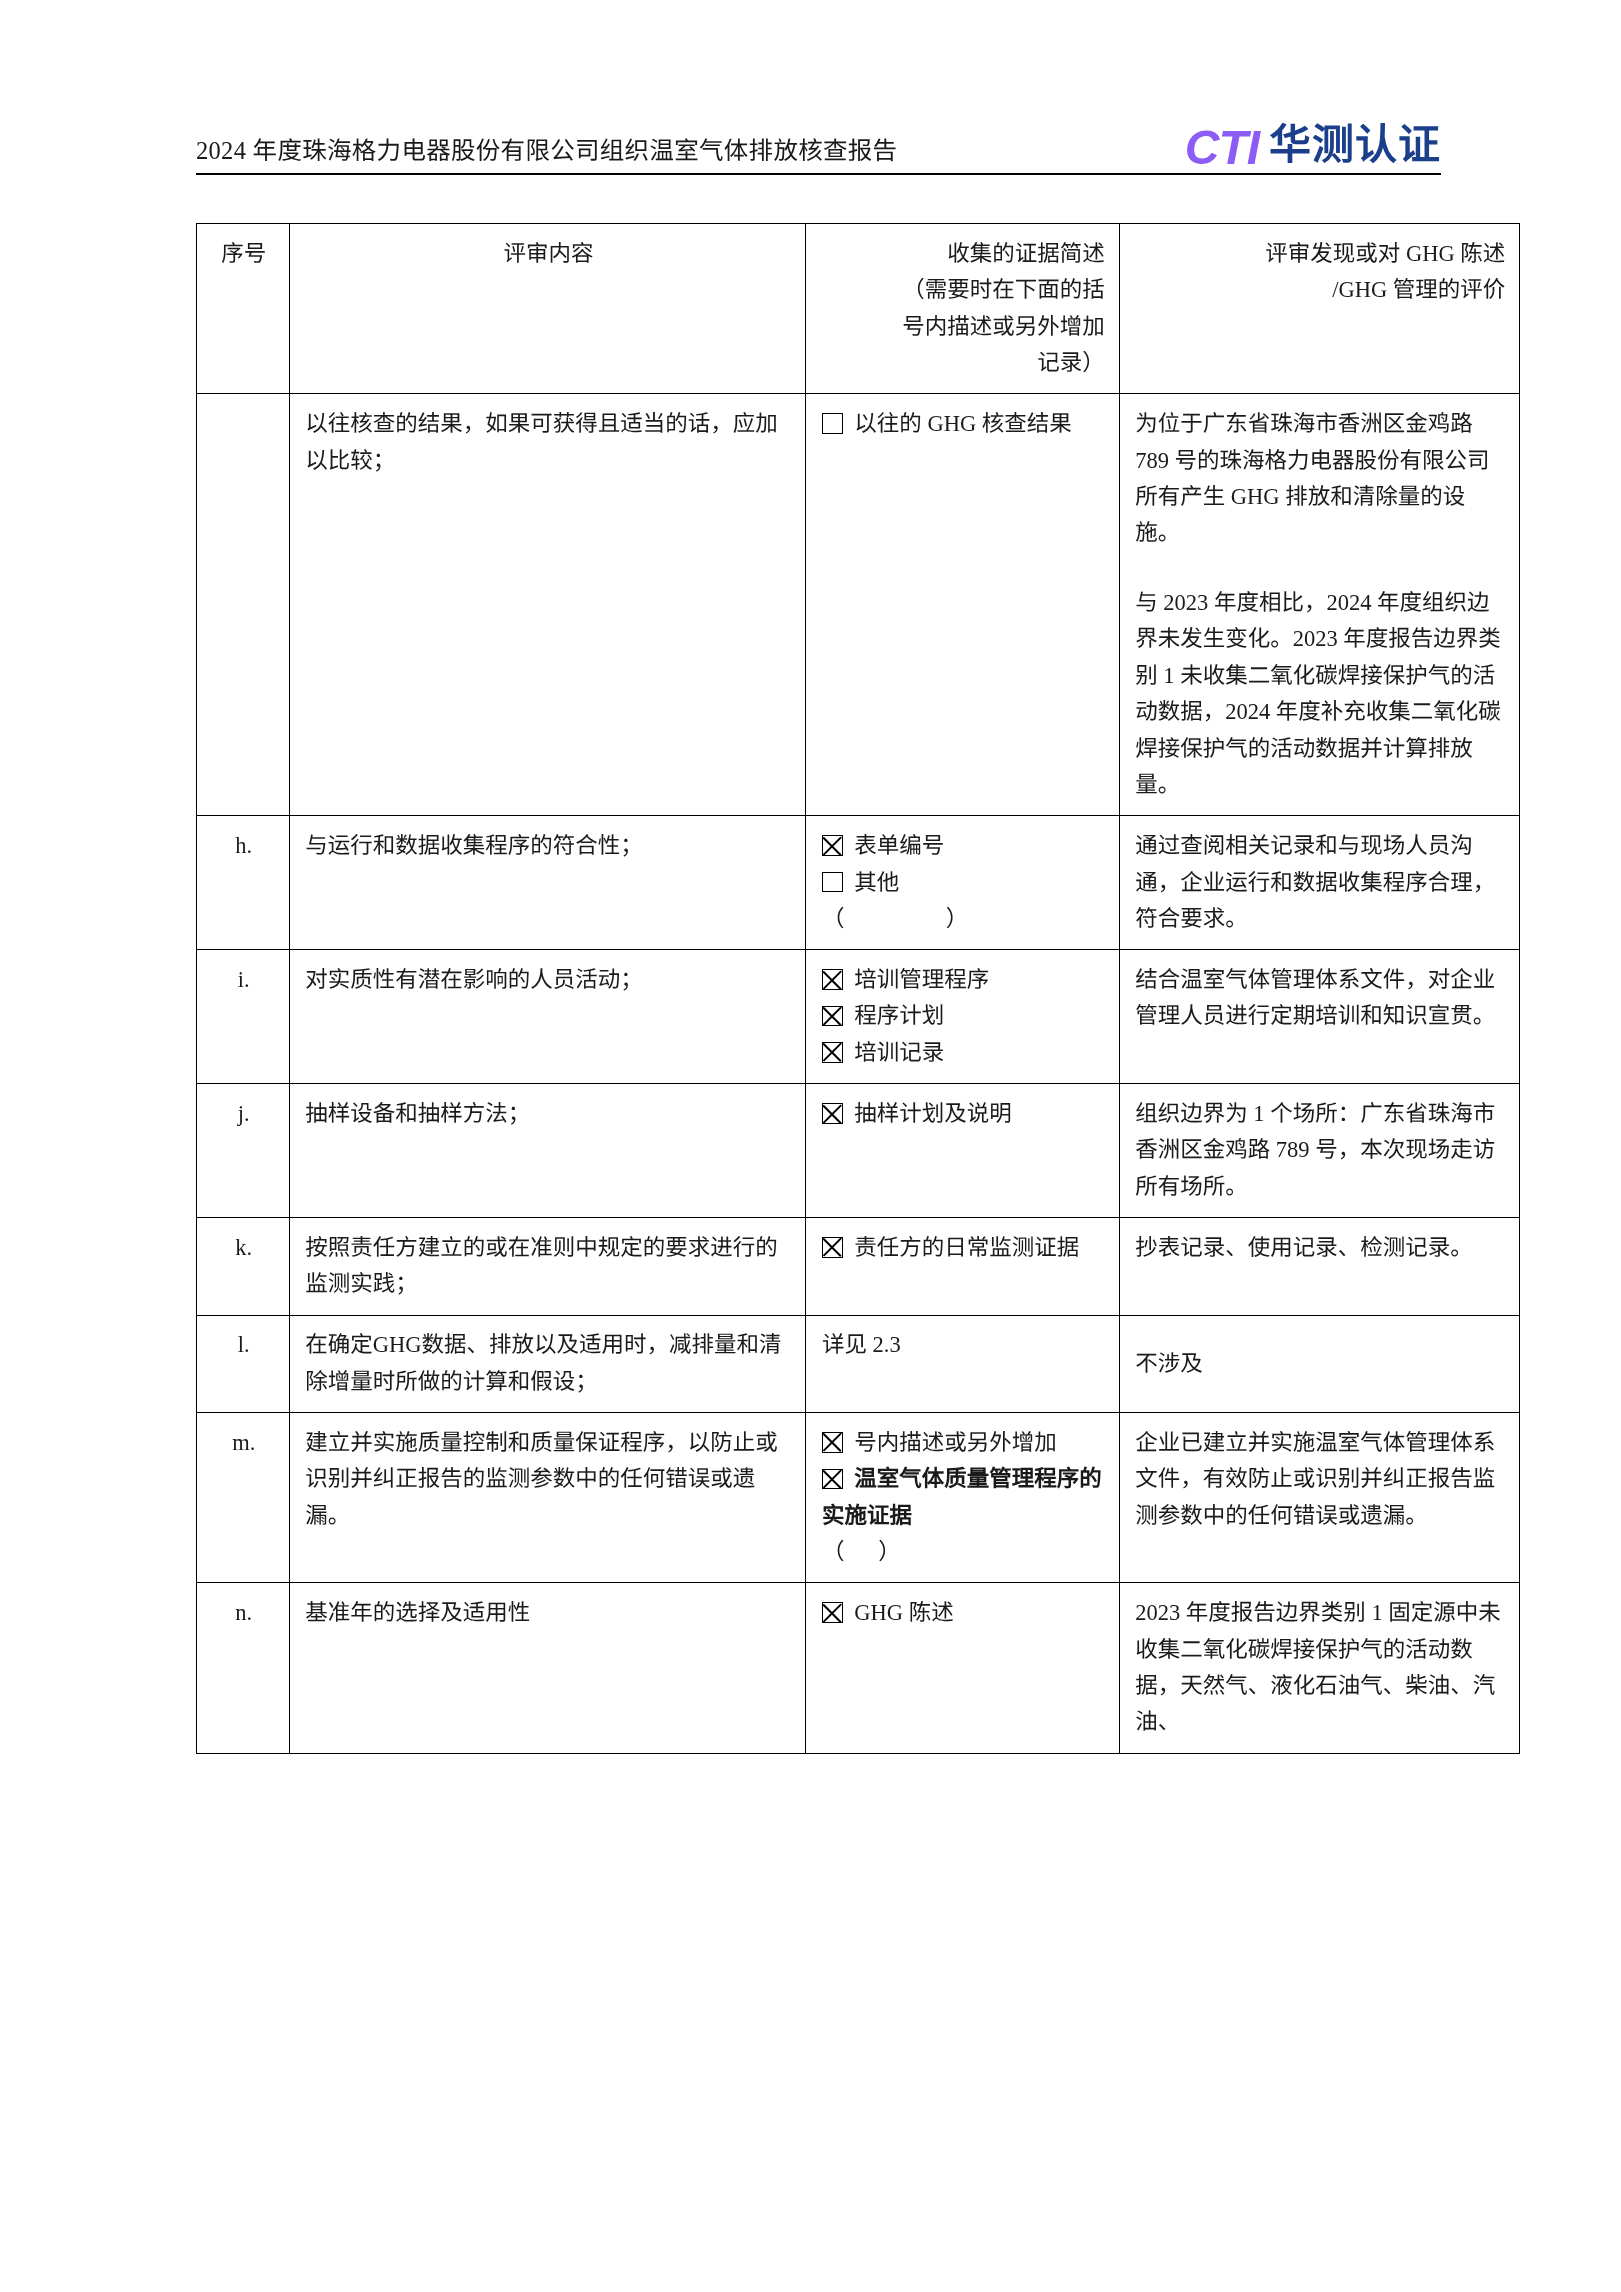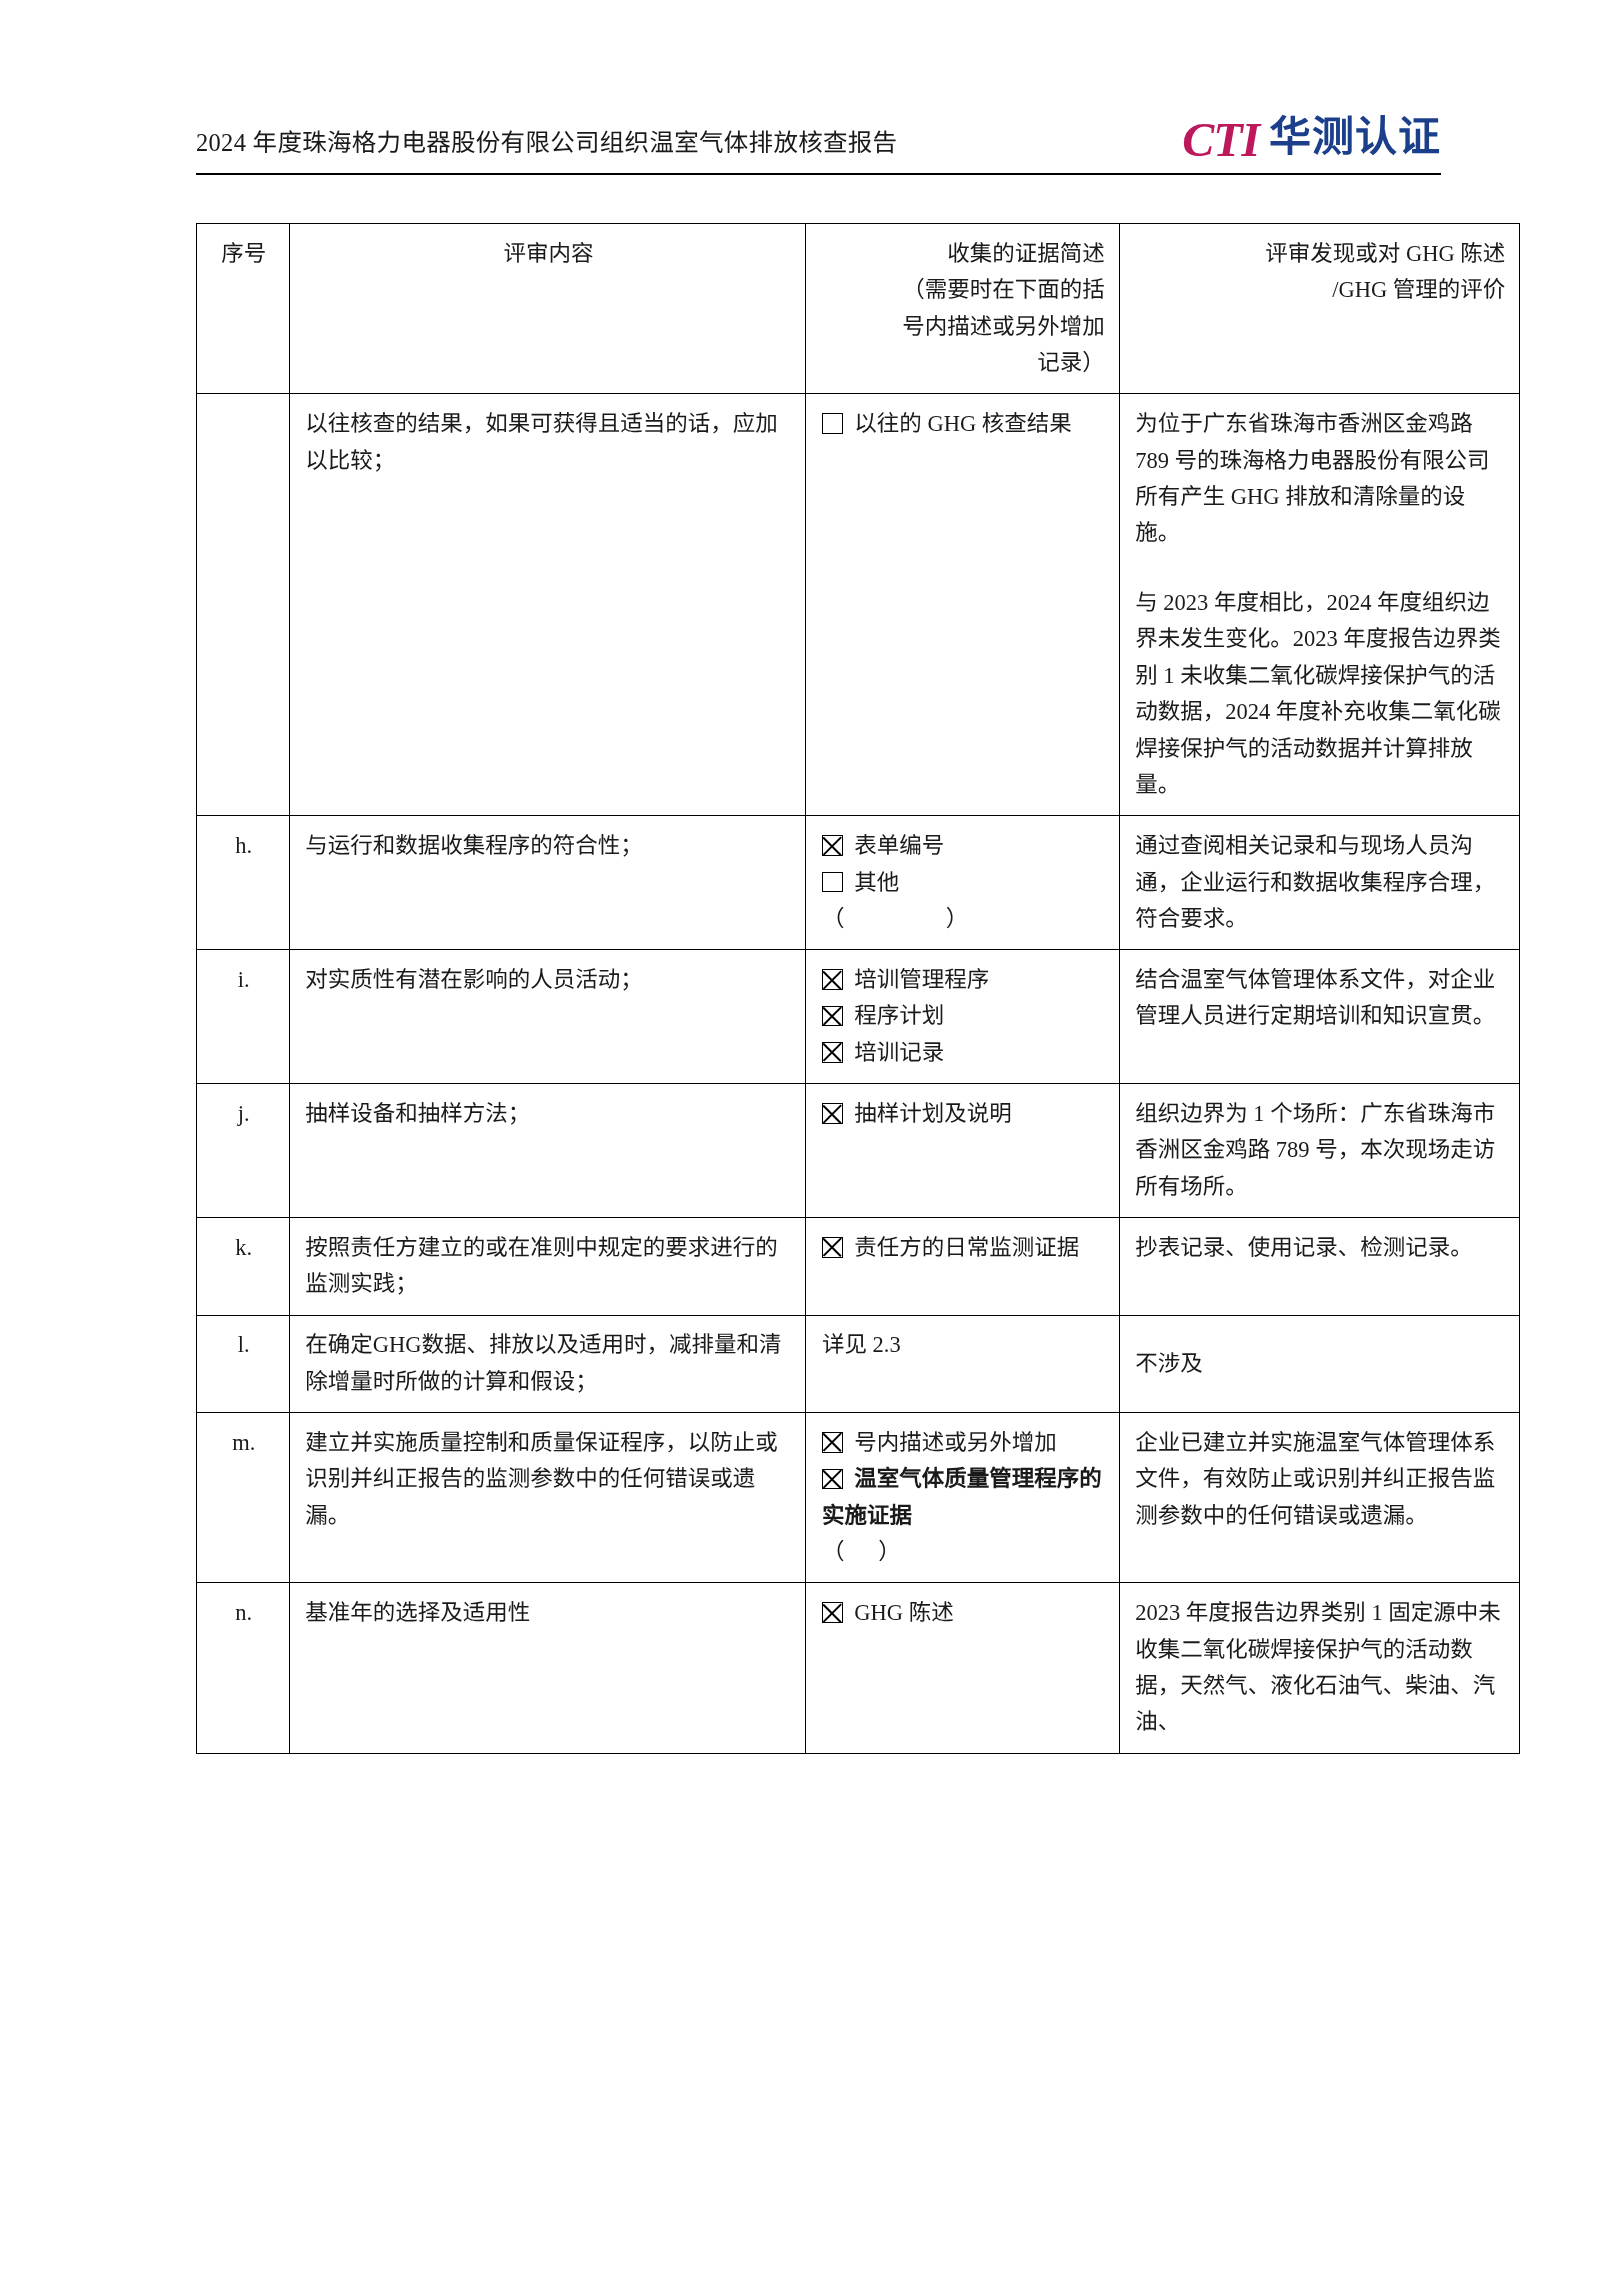--- a/index.html
+++ b/index.html
@@ -15,47 +15,47 @@
     font-family: "Liberation Serif", "DejaVu Serif", serif;
     color: #1a1a1a;
     box-sizing: border-box;
     overflow: hidden;
   }
 
   
   .header {
     position: absolute;
     left: 196px;
-    top: 92px;
+    top: 100px;
     width: 1245px;
     height: 76px;
     display: flex;
     align-items: flex-end;
     justify-content: space-between;
   }
   .header-title {
     font-size: 24.5px;
     line-height: 1.4;
     letter-spacing: 0.3px;
     white-space: nowrap;
     padding-bottom: 7.8px;
   }
   .logo {
     display: flex;
     align-items: center;
     gap: 9.8px;
     padding-bottom: 3.9px;
   }
   .logo-cti {
-    font-family: Liberation Serif, serif;
+    font-family: Liberation Sans, sans-serif;
     font-weight: bold;
     font-style: italic;
     font-size: 48px;
     line-height: 1;
-    color: #be185d;
+    color: #8b5cf6;
     letter-spacing: -1px;
   }
   .logo-cn {
     font-family: Liberation Mono, monospace;
     font-weight: bold;
     font-size: 42px;
     line-height: 1;
     color: #1b3f8b;
     letter-spacing: 1px;
     text-align: right;

